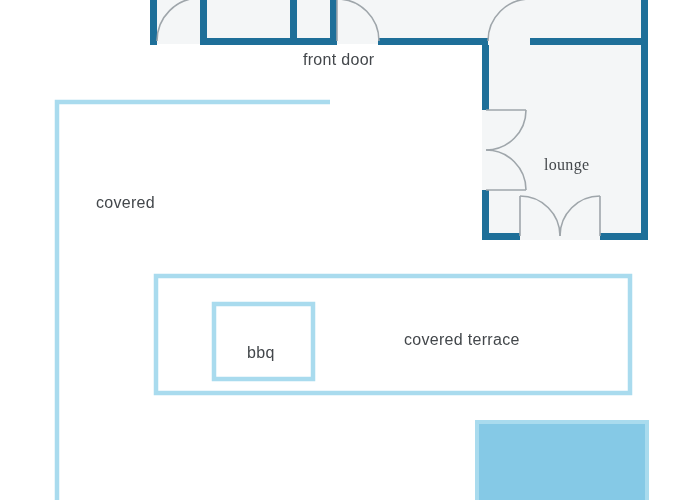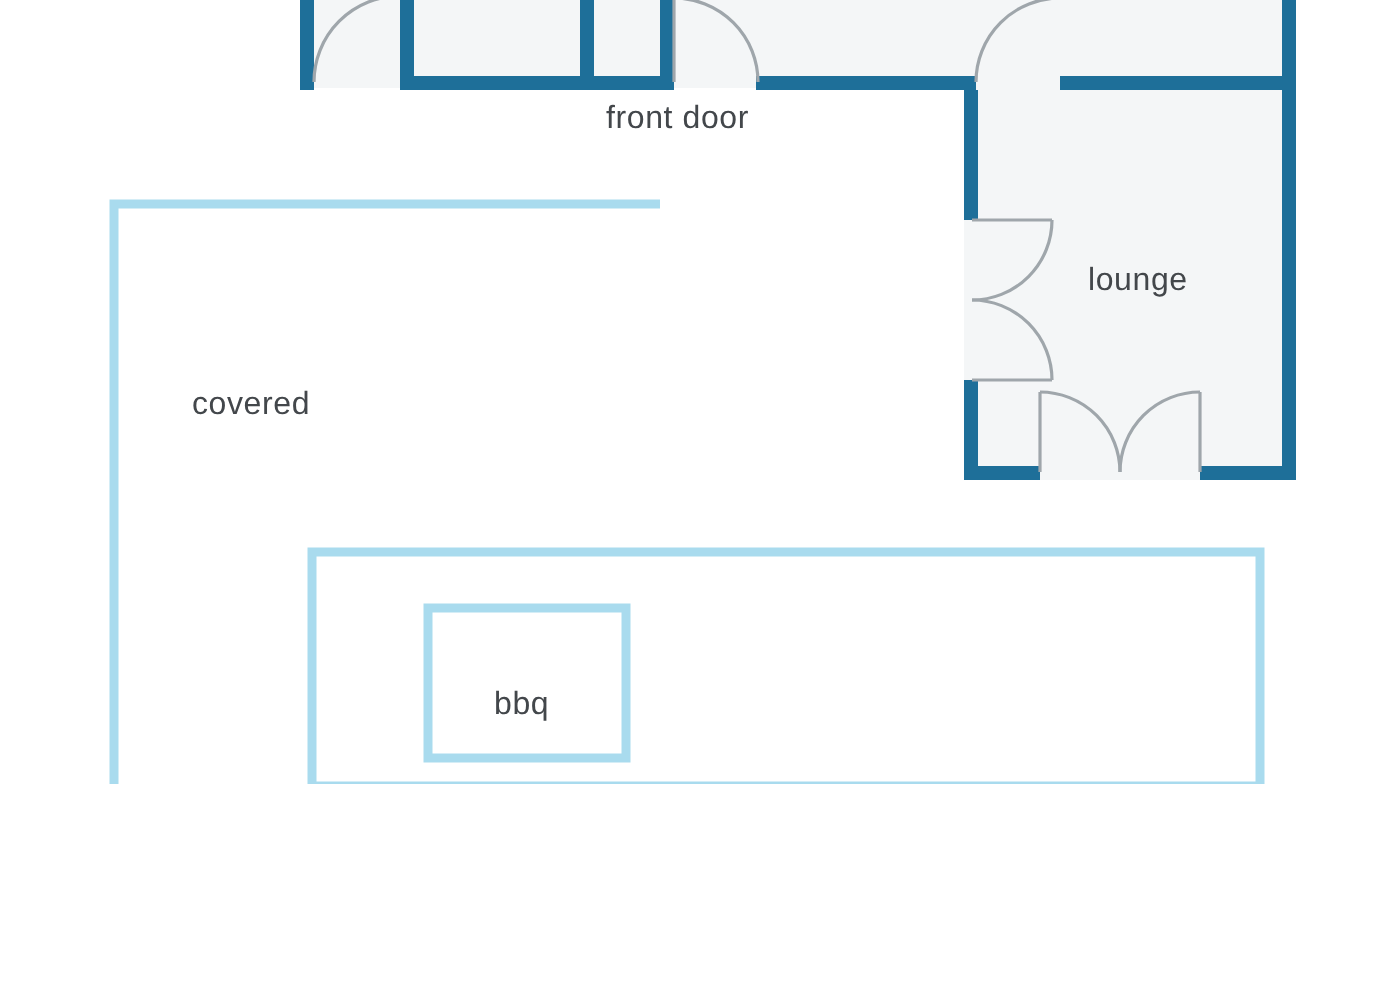--- a/index.html
+++ b/index.html
@@ -8,21 +8,21 @@
     --door-arc:#9fa6ab;
     --accent-light-blue:#a9dbee;
     --pool-fill:#85c9e6;
     --text:#43474b;
     --background:#ffffff;
   }
   html,body{margin:0;padding:0;}
   body{background:var(--background);font-family:"Liberation Sans",sans-serif;}
   .viewport{
     position:relative;
-    width:700px;height:392px;
+    width:700px;height:500px;
     overflow:hidden;
     background:var(--background);
   }
   svg{position:absolute;left:0;top:0;display:block;}
   .interior{fill:var(--interior);}
   .wall{fill:var(--wall);}
   .arc{stroke:var(--door-arc);stroke-width:1.6;fill:none;}
   .leaf{stroke:var(--door-arc);stroke-width:1.6;fill:none;}
   .outline{stroke:var(--accent-light-blue);stroke-width:4.5;fill:none;}
   .pool-rect{fill:var(--pool-fill);stroke:var(--accent-light-blue);stroke-width:4;}
@@ -90,17 +90,18 @@
     <g>
       <path class="outline" d="M 330 102 L 57 102 L 57 502"></path>
       <rect class="outline" x="156" y="276" width="474" height="117"></rect>
       <rect class="outline" x="214" y="304" width="99" height="75"></rect>
       <rect class="pool-rect" x="477" y="422" width="170" height="82"></rect>
     </g>
 
   </svg>
 
   <div class="label" style="left:303px;top:51px;">front door</div>
-  <div class="label" style="left:544px;top:132px;">lounge</div>
+  <div class="label" style="left:544px;top:156px;font-family:Liberation Serif, serif;">lounge</div>
   <div class="label" style="left:96px;top:194px;">covered</div>
+  <div class="label" style="left:404px;top:331px;">covered terrace</div>
   <div class="label" style="left:247px;top:344px;">bbq</div>
 
 </div>
 
 </body></html>

